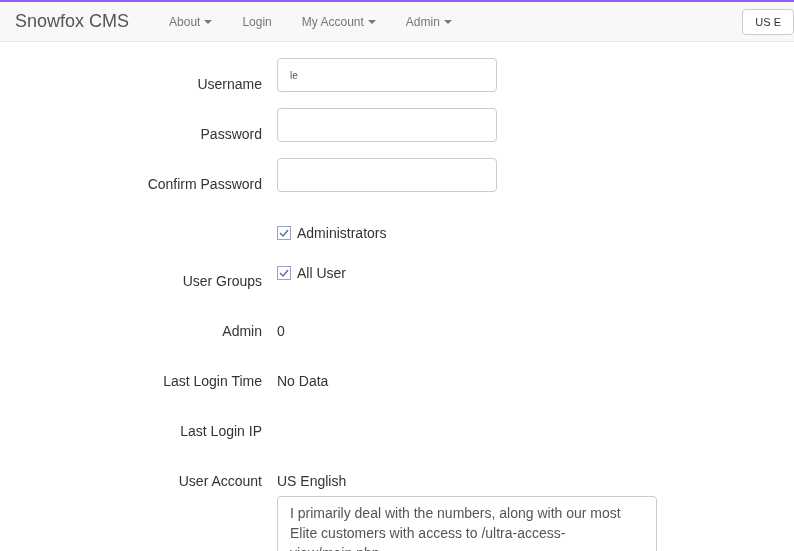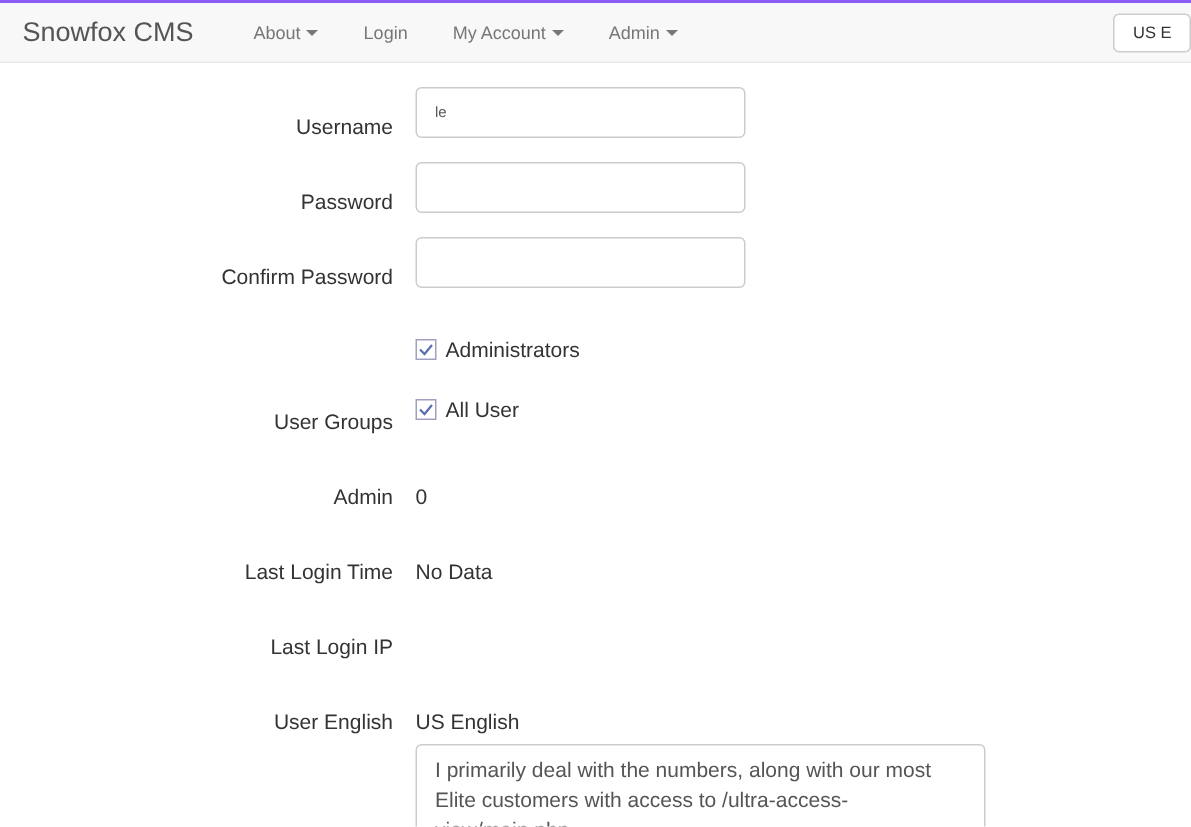--- a/index.html
+++ b/index.html
@@ -204,21 +204,21 @@
     <div class="form-label">Last Login Time</div>
     <div class="form-value">No Data</div>
   </div>
 
   <div class="form-row">
     <div class="form-label">Last Login IP</div>
     <div class="form-value"></div>
   </div>
 
   <div class="form-row">
-    <div class="form-label">User English</div>
+    <div class="form-label">User Account</div>
     <div class="form-value">US English</div>
   </div>
 
   <div class="form-row">
     <div class="form-label">Blog</div>
     <textarea class="textarea-control" style="">I primarily deal with the numbers, along with our most Elite customers with access to /ultra-access-view/main.php</textarea>
   </div>
 
 </div>
 

